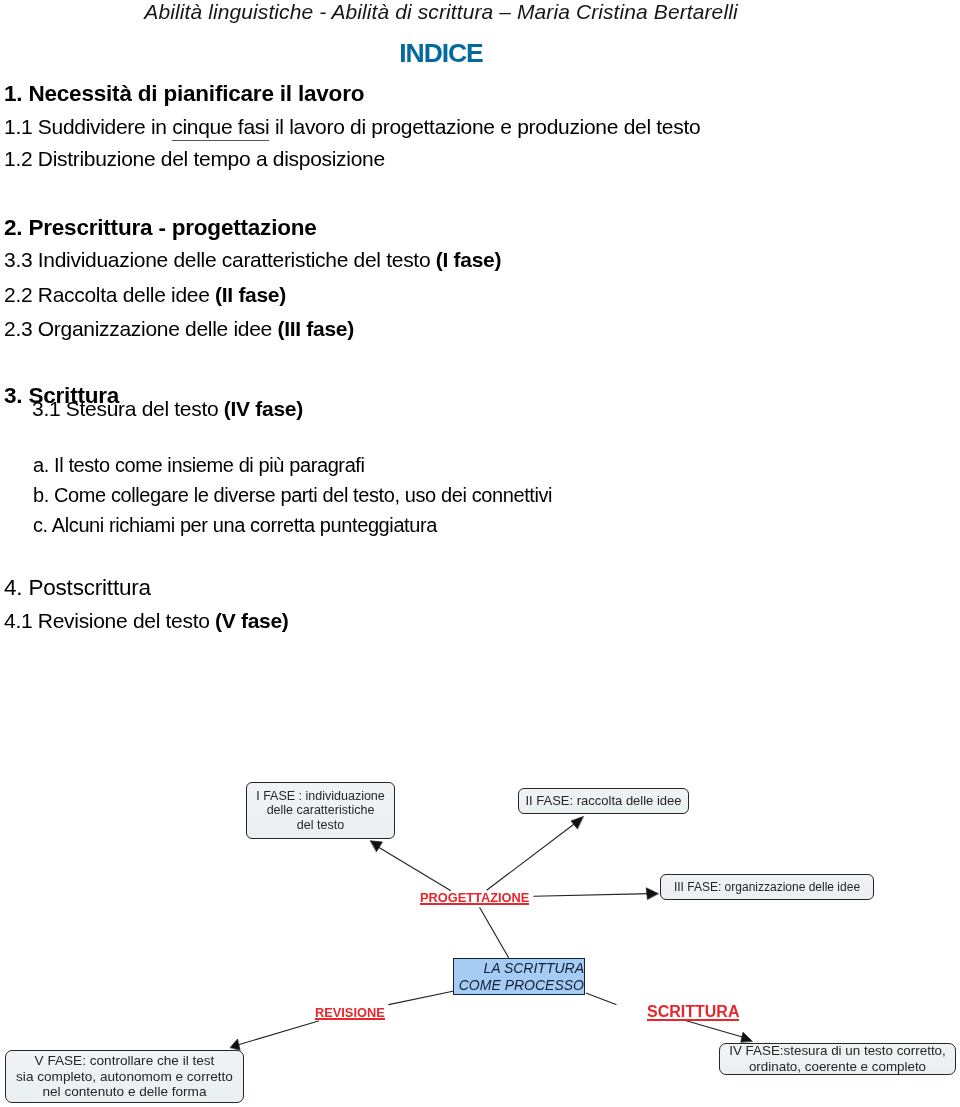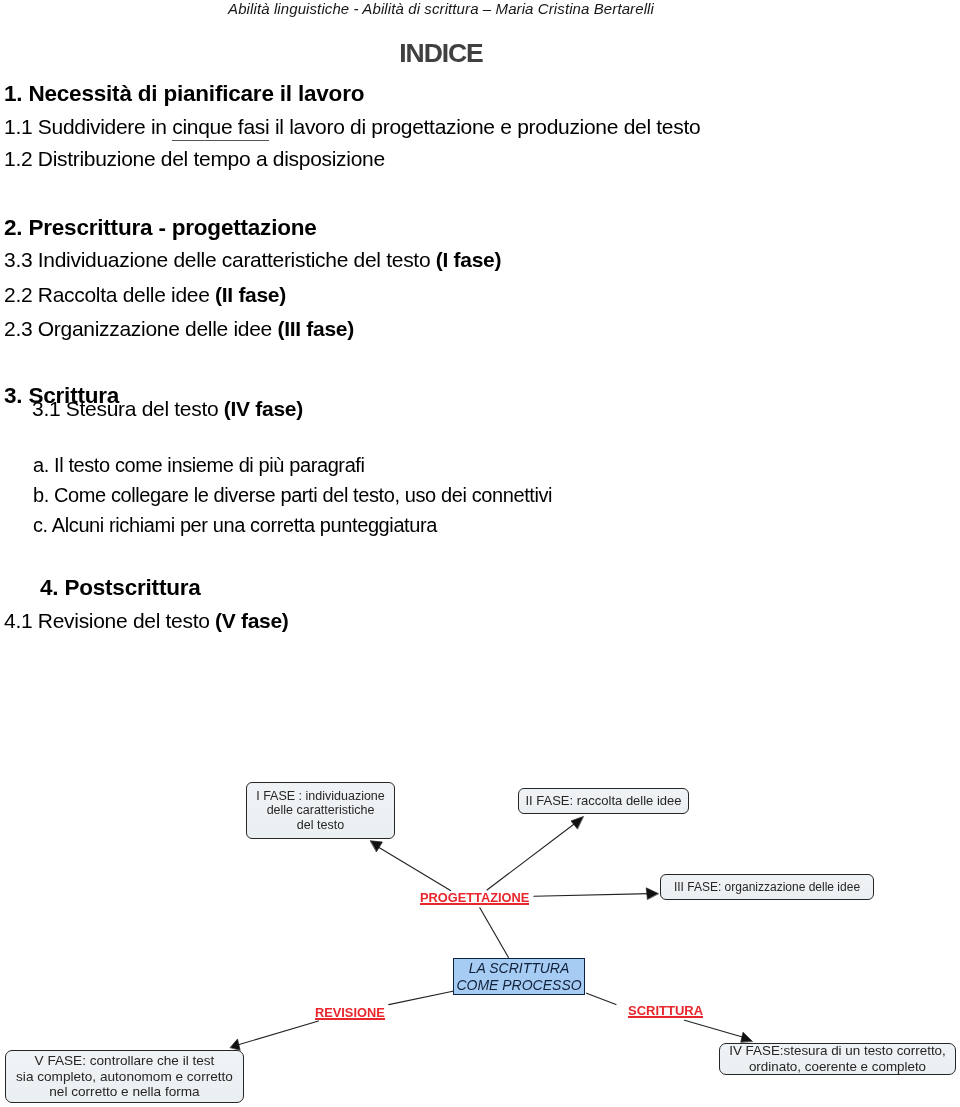--- a/index.html
+++ b/index.html
@@ -4,24 +4,24 @@
 <title>INDICE</title>
 <style>
   html,body{margin:0;padding:0;background:#ffffff;}
   body{width:960px;height:1107px;position:relative;overflow:hidden;
        font-family:"Liberation Sans",sans-serif;color:#000;
        -webkit-font-smoothing:antialiased;}
   .page{position:absolute;left:0;top:0;width:960px;height:1107px;
         transform:translateZ(0);}
 
   .running-head{position:absolute;left:0;top:0px;width:882px;text-align:center;
-       font-style:italic;font-weight:normal;font-size:15px;letter-spacing:0.1px;color:#171717;}
+       font-style:italic;font-weight:normal;font-size:21px;letter-spacing:0.1px;color:#171717;}
 
   .doc-title{position:absolute;left:0;top:38px;width:882px;text-align:center;
-          font-weight:bold;font-size:26.5px;letter-spacing:-1.05px;color:#404040;}
+          font-weight:bold;font-size:26.5px;letter-spacing:-1.05px;color:#0369a1;}
 
   .toc{position:absolute;left:4px;top:0;width:950px;}
   .row{position:absolute;left:0;white-space:nowrap;line-height:1;}
   .row.h{font-weight:bold;font-size:22.5px;letter-spacing:-0.2px;}
   .row.l{font-size:21px;letter-spacing:-0.3px;}
   .row.s{font-size:20px;letter-spacing:-0.4px;left:29px;}
   .row .ul{position:relative;}
   .row .ul:after{content:"";position:absolute;left:0;right:0;bottom:-3px;
                  height:0.8px;background:#555;}
 
@@ -33,49 +33,49 @@
         font-size:12.8px;line-height:14.1px;text-align:center;color:#262626;
         display:flex;flex-direction:column;justify-content:center;align-items:center;}
   .b1{left:246px;top:782px;width:149px;height:57px;font-size:12.5px;line-height:14.1px;border-radius:6px;}
   .b2{left:518px;top:788px;width:171px;height:26px;border-radius:6px;font-size:13px;}
   .b3{left:660px;top:874px;width:214px;height:26px;border-radius:6px;font-size:12px;}
   .b4{left:719px;top:1043px;width:237px;height:32px;border-radius:7px;font-size:13.4px;line-height:15.6px;}
   .b5{left:5px;top:1050px;width:239px;height:53px;border-radius:7px;font-size:13.6px;line-height:15.6px;}
   .cbox{position:absolute;left:453px;top:958px;width:132px;height:37px;box-sizing:border-box;
         background:#a7ccf3;border:1.9px solid #0d2340;
         font-size:14px;line-height:17px;font-style:italic;text-align:center;color:#11213b;
-        display:flex;flex-direction:column;justify-content:center;align-items:center;}
+        display:flex;flex-direction:column;justify-content:center;align-items:flex-end;}
   .cbox > div{transform:translateZ(0);}
   .rbox > div{transform:translateZ(0);}
   .rlab{position:absolute;font-weight:bold;color:#e8262c;white-space:nowrap;}
   .rlab u{display:block;height:1.2px;background:#e8262c;width:100%;margin-top:-1.6px;}
   .lab-prog{left:420px;top:890px;font-size:12.8px;}
   .lab-rev{left:315px;top:1005px;font-size:12.8px;}
-  .lab-scr{left:628px;top:1003px;font-size:13px;}
+  .lab-scr{left:647px;top:1003px;font-size:16px;}
 </style>
 </head>
 <body>
 
 <div class="page">
   <div class="running-head">Abilità linguistiche - Abilità di scrittura – Maria Cristina Bertarelli</div>
   <div class="doc-title">INDICE</div>
   <div class="toc">
       <div class="row h" style="top: 83px;"><span style="font-weight: bold; margin-top: 7px;">1. Necessità di pianificare il lavoro</span></div>
       <div class="row l" style="top: 116px;"><span>1.1 Suddividere in </span><span class="ul">cinque fasi</span><span> il lavoro di progettazione e produzione del testo</span></div>
       <div class="row l" style="top: 148px;"><span>1.2 Distribuzione del tempo a disposizione</span></div>
       <div class="row h" style="top: 217px;"><span style="font-weight: bold;">2. Prescrittura - progettazione</span></div>
       <div class="row l" style="top: 249px;"><span>3.3 Individuazione delle caratteristiche del testo </span><span style="font-weight: bold;">(I fase)</span></div>
       <div class="row l" style="top: 284px;"><span>2.2 Raccolta delle idee </span><span style="font-weight: bold;">(II fase)</span></div>
       <div class="row l" style="top: 318px;"><span>2.3 Organizzazione delle idee </span><span style="font-weight: bold;">(III fase)</span></div>
       <div class="row h" style="top: 385px;"><span style="font-weight: bold;">3. Scrittura</span></div>
       <div class="row l" style="top: 398px; margin-left: 28px;"><span>3.1 Stesura del testo </span><span style="font-weight: bold;">(IV fase)</span></div>
       <div class="row s" style="top: 455px;"><span>a. Il testo come insieme di più paragrafi</span></div>
       <div class="row s" style="top: 485px;"><span>b. Come collegare le diverse parti del testo, uso dei connettivi</span></div>
       <div class="row s" style="top: 515px;"><span>c. Alcuni richiami per una corretta punteggiatura</span></div>
-      <div class="row h" style="top: 577px;"><span style="font-weight: bold; margin-left: 36px;">4. Postscrittura</span></div>
+      <div class="row h" style="top: 577px;"><span style="font-weight: normal;">4. Postscrittura</span></div>
       <div class="row l" style="top: 610px;"><span>4.1 Revisione del testo </span><span style="font-weight: bold;">(V fase)</span></div>
     </div>
 
   <div class="diagram">
     <svg class="dsvg" width="960" height="1107" viewBox="0 0 960 1107">
       <g stroke="#222" stroke-width="1.15" fill="#111" stroke-linecap="round">
         <line x1="450.5" y1="890.5" x2="379" y2="847.5"></line>
         <polygon stroke-width="0.7" points="370.5,840.8 382.4,842.0 376.6,851.6"></polygon>
         <line x1="487" y1="890" x2="577.5" y2="821.5"></line>
         <polygon stroke-width="0.7" points="583.2,816.6 571.0,820.9 577.3,828.8"></polygon>
@@ -102,21 +102,21 @@
     <div class="rbox b3">
         <div>III FASE: organizzazione delle idee</div>
       </div>
     <div class="rbox b4">
         <div>IV FASE:stesura di un testo corretto,</div>
         <div>ordinato, coerente e completo</div>
       </div>
     <div class="rbox b5">
         <div>V FASE: controllare che il test</div>
         <div>sia completo, autonomom e corretto</div>
-        <div>nel corretto e nella forma</div>
+        <div>nel contenuto e delle forma</div>
       </div>
 
     <div class="cbox">
         <div>LA SCRITTURA</div>
         <div>COME PROCESSO</div>
       </div>
 
     <div class="rlab lab-prog"><span>PROGETTAZIONE</span><u></u></div>
     <div class="rlab lab-rev"><span>REVISIONE</span><u></u></div>
     <div class="rlab lab-scr"><span>SCRITTURA</span><u></u></div>

